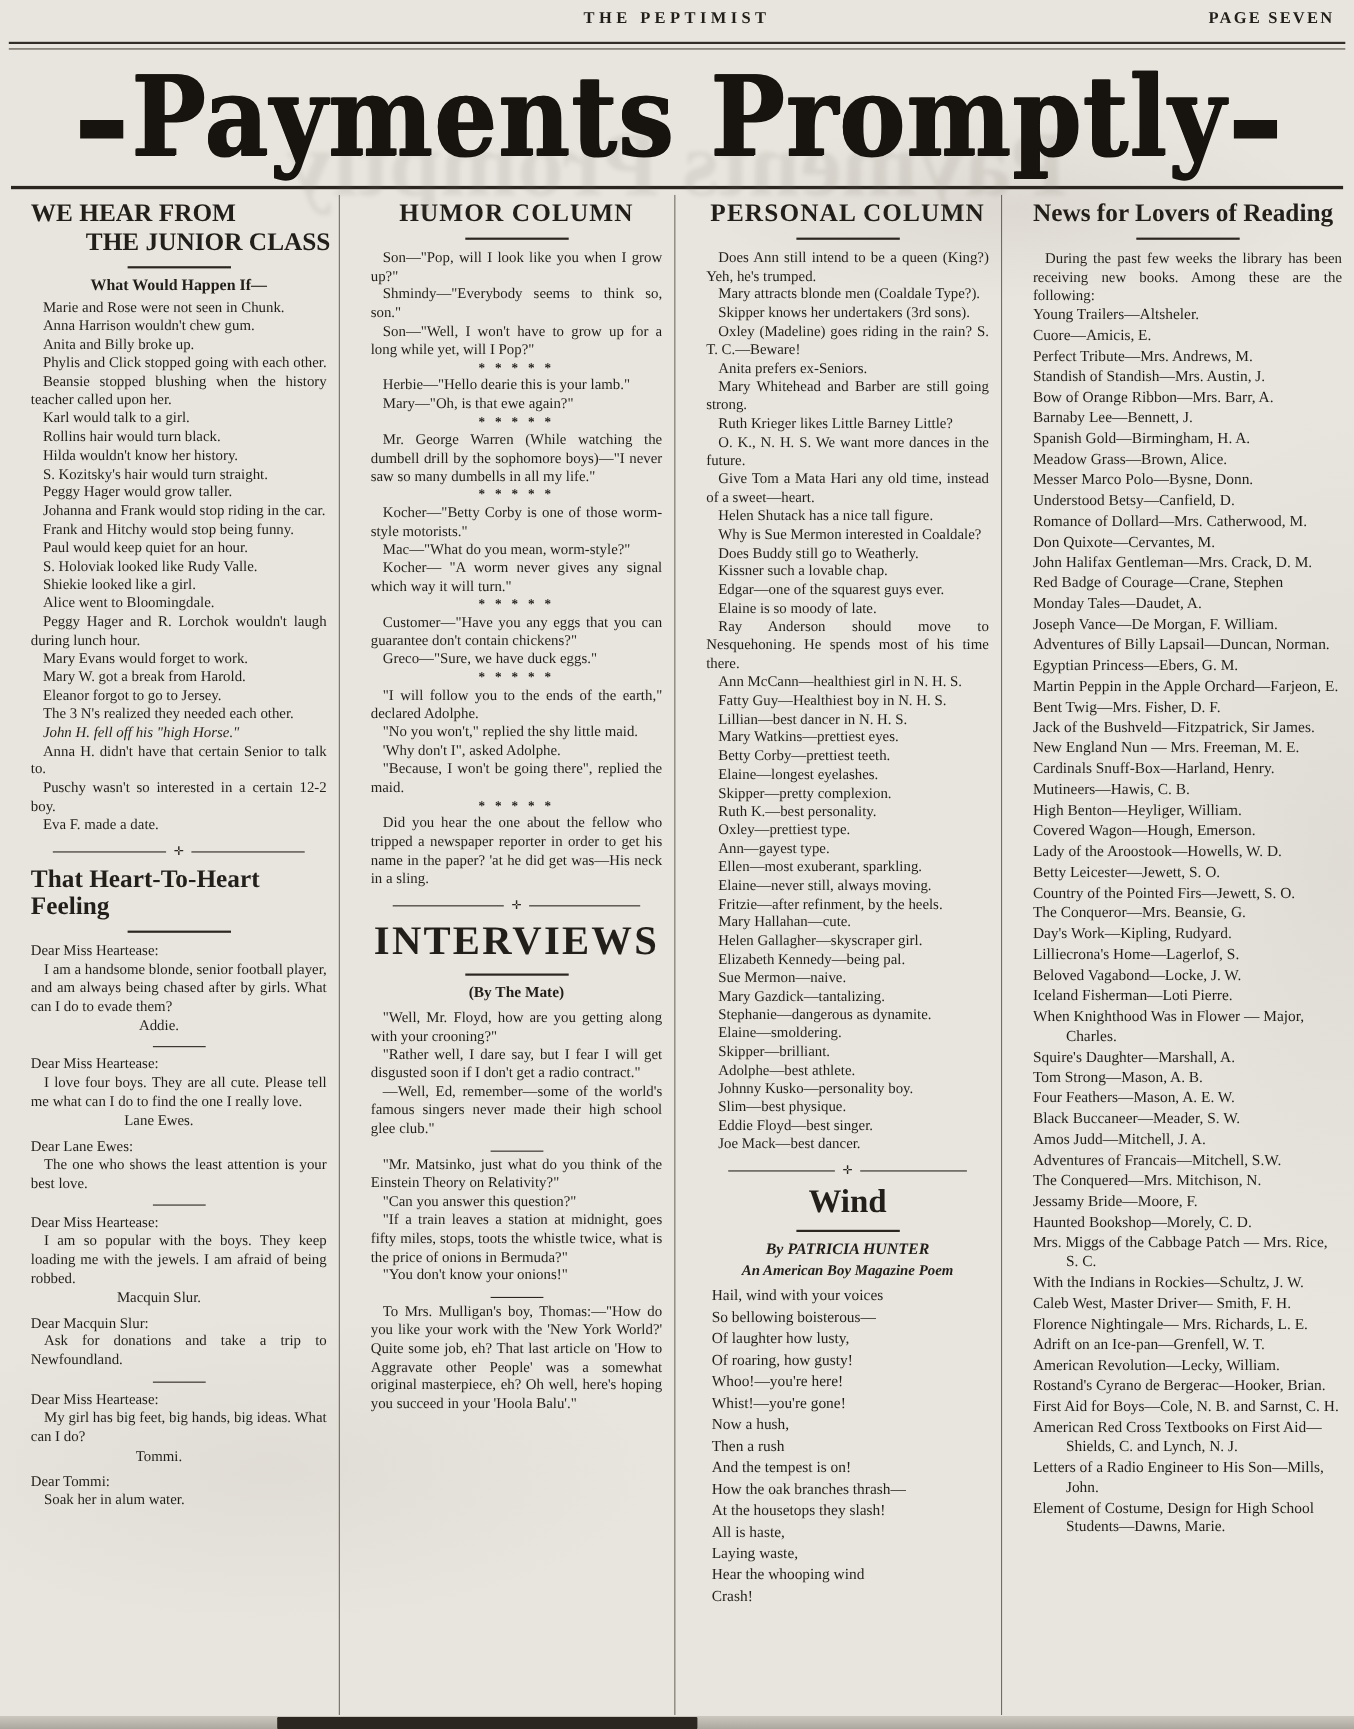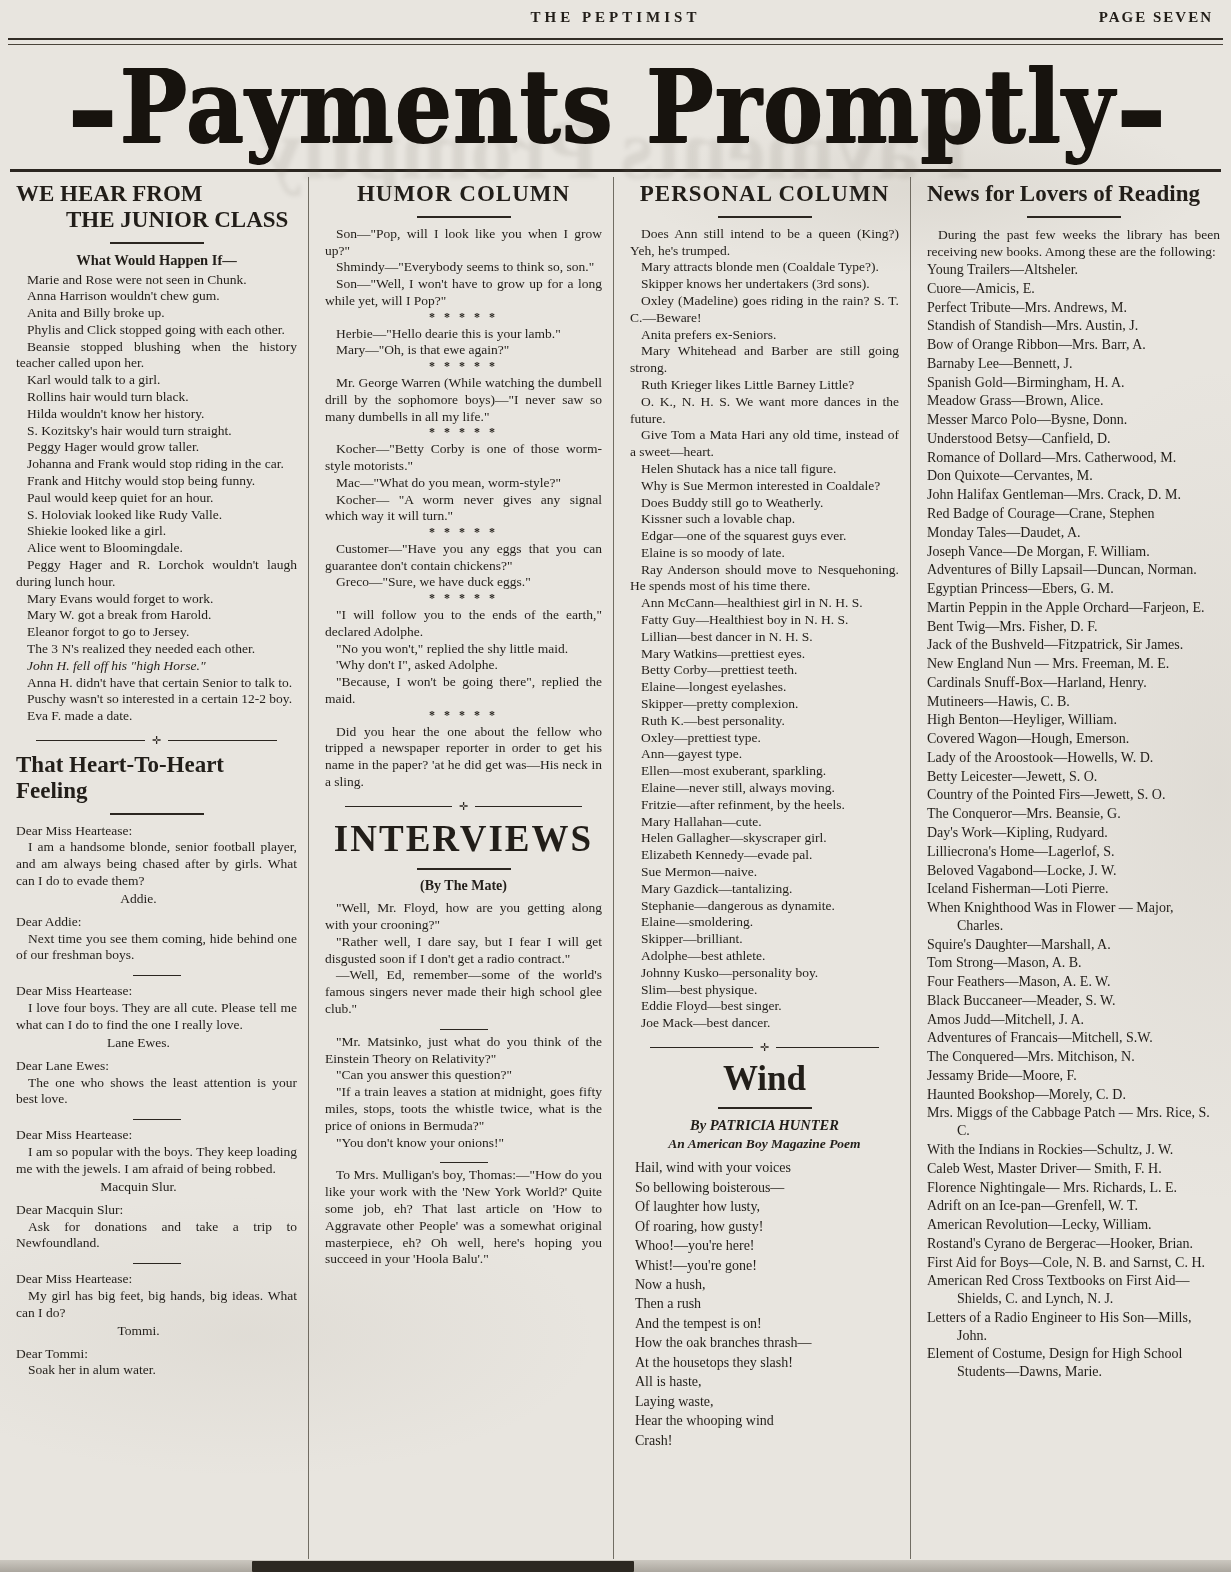--- a/index.html
+++ b/index.html
@@ -49,27 +49,27 @@
     letter-spacing:1px; transform:scaleY(1.12); transform-origin:center;
     text-shadow:1.2px 0 0 #17130e, 0 0.6px 0 #17130e;
     white-space:nowrap; position:relative;
   }
   .rule-heavy { margin:2px 10px 0 10px; border-top:3px solid #2b2620; }
   
   .columns {
     display:grid; grid-template-columns:308px 305px 297px 1fr;
     height:1382px; margin-top:5px; overflow:hidden;
   }
-  .col { padding:2px 11px 0 16px; overflow:hidden;font-family:Liberation Serif, serif; }
+  .col { padding:2px 11px 0 28px; overflow:hidden;font-family:Liberation Serif, serif; }
   .col + .col { border-left:1px solid rgba(74,68,58,.75); }
   
   .col-title { font-size:23px; font-weight:bold; line-height:1.12; margin:2px 0 0 0; }
   .col-title .indent2 { display:block; padding-left:50px; white-space:nowrap; }
   .col-title--center { text-align:center; letter-spacing:1px; }
-  .col-title--wind { text-align:center; font-size:35px; }
+  .col-title--wind { text-align:center; font-size:30px; }
   .head-rule { width:94px; border-top:2px solid #2b2620; margin:9px auto 8px auto; }
   .subhead { text-align:center; font-weight:bold; font-size:14.5px; margin:0 0 3px 0; }
   .byline { text-align:center; font-weight:bold; font-size:14px; margin:2px 0 6px 0; }
   .poem-byline { text-align:center; font-weight:bold; font-style:italic; font-size:14.5px; margin:4px 0 2px 0; }
   .poem-source { text-align:center; font-weight:bold; font-style:italic; font-size:13.5px; margin:0 0 7px 0; }
   
   .para { font-size:13.5px; line-height:1.245; text-align:justify; text-indent:11px; margin:0; }
   .para--italic { font-style:italic; }
   .stars { text-align:center; font-weight:bold; font-size:12px; letter-spacing:3px; line-height:1.15; margin:1px 0; }
   .letter { margin-top:7px; }
@@ -146,25 +146,20 @@
       <span class="orn-line"></span>
     </div>
     <h2 class="col-title">That Heart-To-Heart Feeling</h2>
     <div class="head-rule"></div>
     <div>
 
     <div class="letter">
           <p class="salutation">Dear Miss Heartease:</p>
           <p class="letter-body">I am a handsome blonde, senior football player, and am always being chased after by girls.  What can I do to evade them?</p>
           <p class="signature">Addie.</p>
-        </div>
-        <div class="letter">
-          <p class="salutation">Dear Addie:</p>
-          <p class="letter-body">Next time you see them coming, hide behind one of our freshman boys.</p>
-
         </div>
         <div class="letter-rule"></div>
         <div class="letter">
           <p class="salutation">Dear Miss Heartease:</p>
           <p class="letter-body">I love four boys.  They are all cute. Please tell me what can I do to find the one I really love.</p>
           <p class="signature">Lane Ewes.</p>
         </div>
         <div class="letter">
           <p class="salutation">Dear Lane Ewes:</p>
           <p class="letter-body">The one who shows the least attention is your best love.</p>
@@ -275,21 +270,21 @@
         <p class="para">Elaine—longest eyelashes.</p>
         <p class="para">Skipper—pretty complexion.</p>
         <p class="para">Ruth K.—best personality.</p>
         <p class="para">Oxley—prettiest type.</p>
         <p class="para">Ann—gayest type.</p>
         <p class="para">Ellen—most exuberant, sparkling.</p>
         <p class="para">Elaine—never still, always moving.</p>
         <p class="para">Fritzie—after refinment, by the heels.</p>
         <p class="para">Mary Hallahan—cute.</p>
         <p class="para">Helen Gallagher—skyscraper girl.</p>
-        <p class="para">Elizabeth Kennedy—evade pal.</p>
+        <p class="para">Elizabeth Kennedy—being pal.</p>
         <p class="para">Sue Mermon—naive.</p>
         <p class="para">Mary Gazdick—tantalizing.</p>
         <p class="para">Stephanie—dangerous as dynamite.</p>
         <p class="para">Elaine—smoldering.</p>
         <p class="para">Skipper—brilliant.</p>
         <p class="para">Adolphe—best athlete.</p>
         <p class="para">Johnny Kusko—personality boy.</p>
         <p class="para">Slim—best physique.</p>
         <p class="para">Eddie Floyd—best singer.</p>
         <p class="para">Joe Mack—best dancer.</p>

